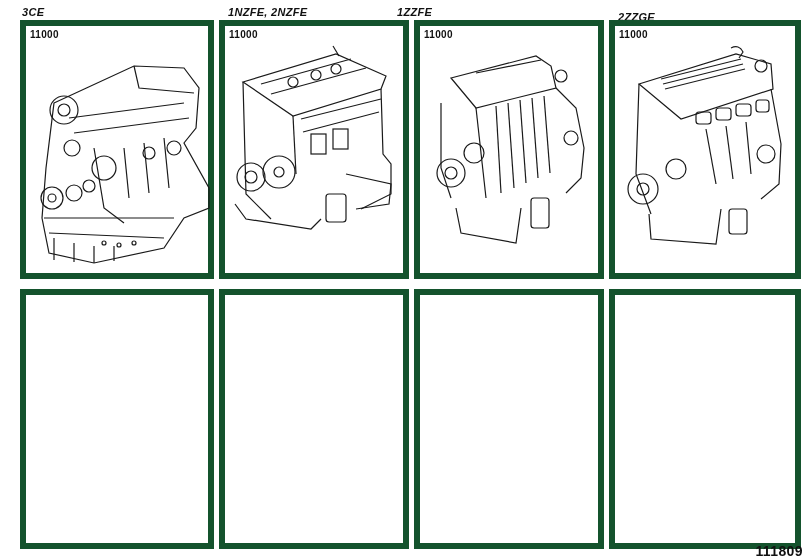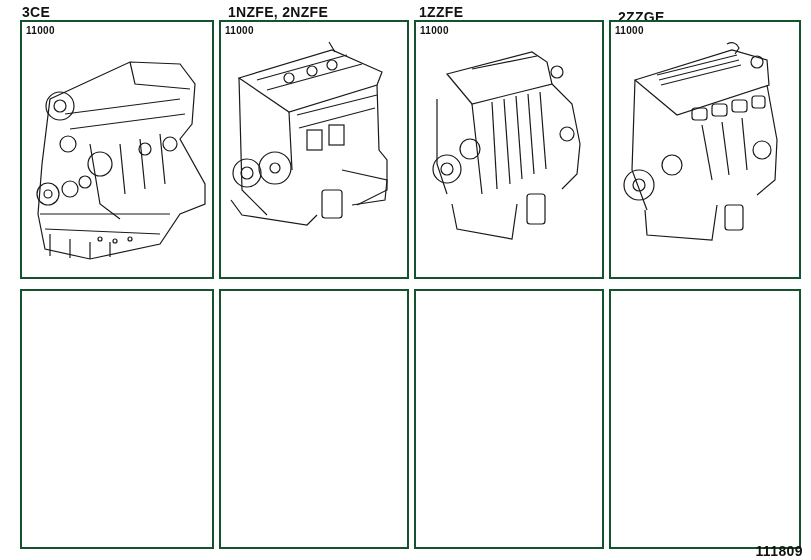--- a/index.html
+++ b/index.html
@@ -1,29 +1,29 @@
 <!DOCTYPE html>
 <html><head>
 <meta charset="utf-8">
 <style>
   html, body { margin: 0; padding: 0; background: #ffffff; }
   body { width: 811px; height: 560px; position: relative; overflow: hidden;
          font-family: "Liberation Sans", "DejaVu Sans", sans-serif; color: #111; }
-  .label { position: absolute; font-size: 14px; font-weight: bold; letter-spacing: 0.3px; line-height: 11px; }
-  .panel { position: absolute; border: 2px solid #14532d; box-sizing: border-box; background: #fff; }
+  .label { position: absolute; font-size: 11px; font-weight: bold; letter-spacing: 0.3px; line-height: 11px; font-style: italic; }
+  .panel { position: absolute; border: 6px solid #14532d; box-sizing: border-box; background: #fff; }
   .panel .part-no { position: absolute; left: 4px; top: 3px; font-size: 10px; font-weight: bold; letter-spacing: 0.3px; }
   .panel svg { position: absolute; }
   .ref-code { position: absolute; right: 8px; bottom: 1px; font-size: 14px; font-weight: bold; letter-spacing: 0.4px; }
 </style>
 </head>
 <body>
 
 <div class="label" style="left:22px;top:7px;">3CE</div>
 <div class="label" style="left:228px;top:7px;">1NZFE, 2NZFE</div>
-<div class="label" style="left:419px;top:7px;">1ZZFE</div>
+<div class="label" style="left:397px;top:7px;">1ZZFE</div>
 <div class="label" style="left:618px;top:12px;">2ZZGE</div>
 
 <div class="panel" style="left:20px;top:20px;width:194px;height:259px;">
   <span class="part-no">11000</span>
   <svg style="left:8px;top:22px;" width="178" height="228" viewBox="0 0 178 228" fill="none" stroke="#1a1a1a" stroke-width="1.2">
     <path d="M20 55 L100 18 L150 20 L165 40 L162 80 L150 95 L175 140 L175 160 L150 170 L130 200 L60 215 L15 205 L8 170 L12 120 Z"></path>
     <path d="M100 18 L105 40 L160 45"></path>
     <path d="M35 70 L150 55"></path>
       <path d="M40 85 L155 70"></path>
     <circle cx="30" cy="62" r="14"></circle>

